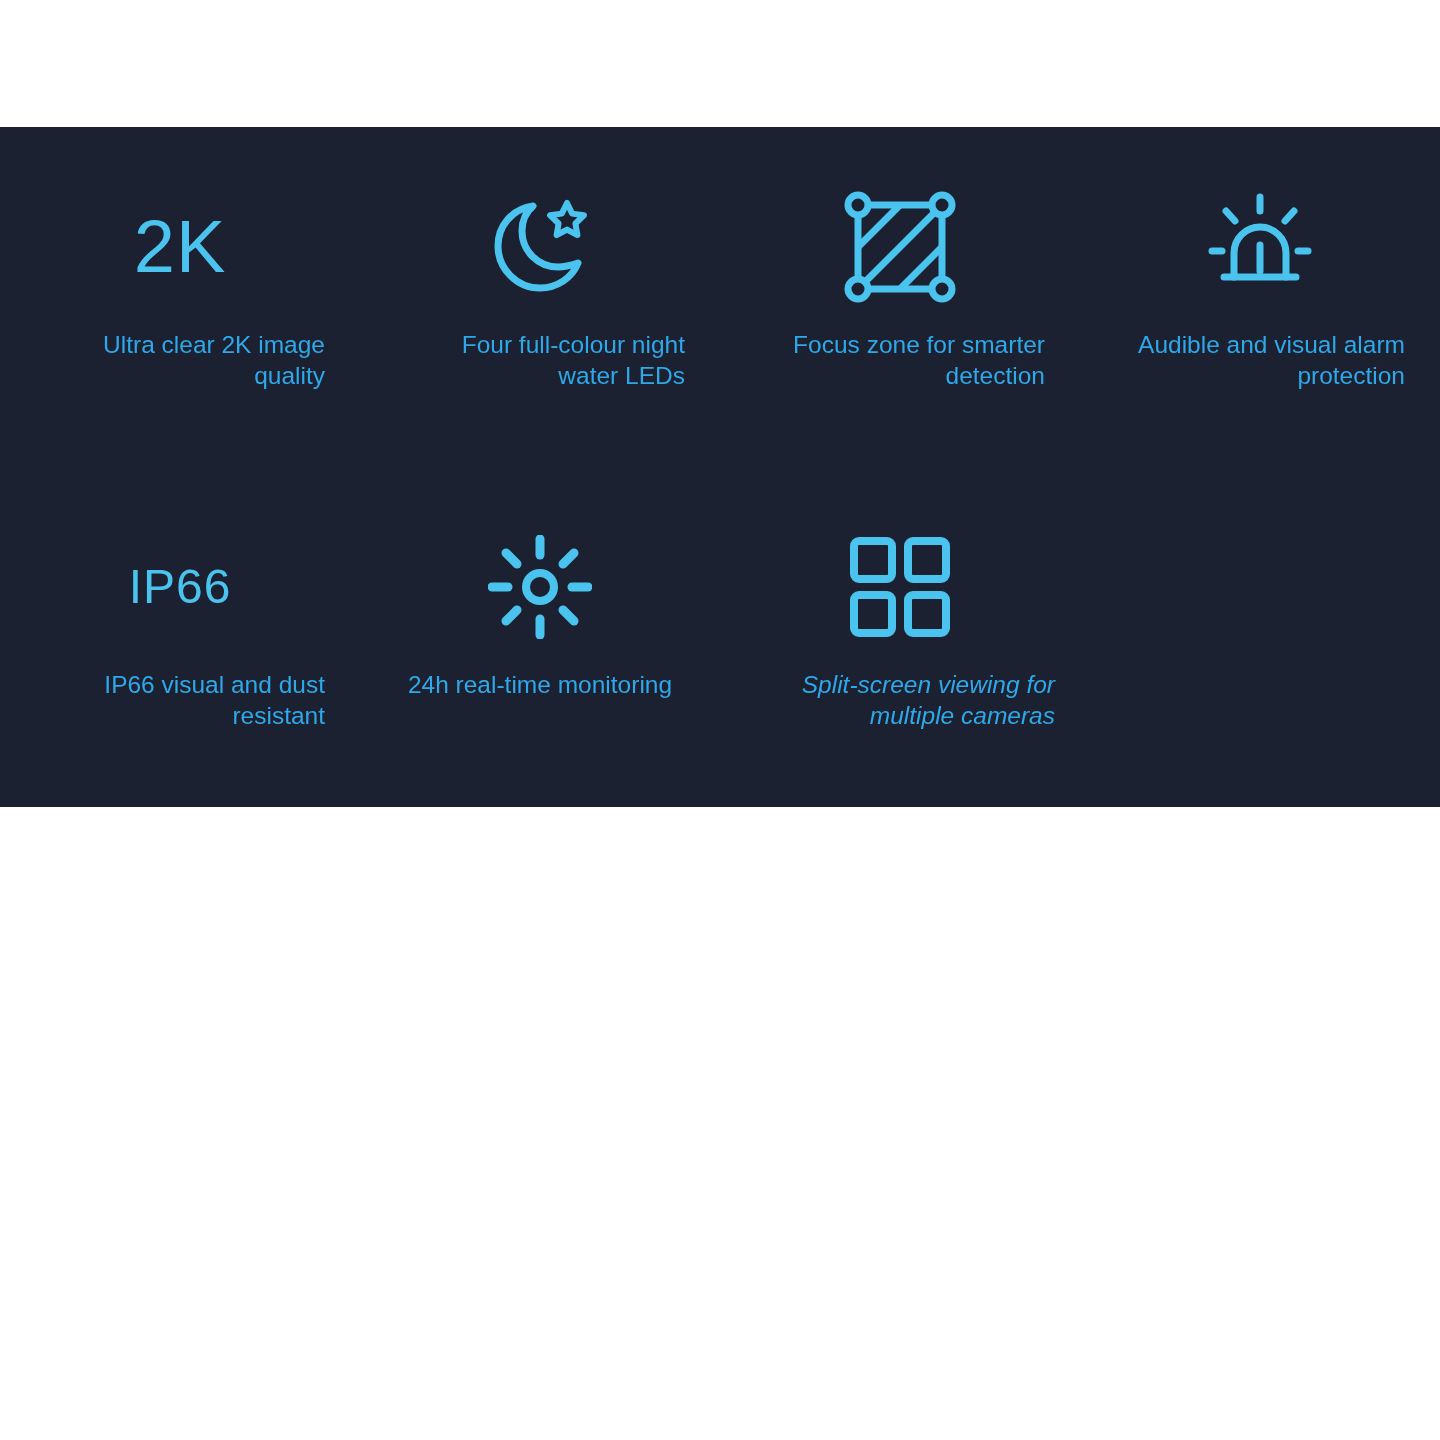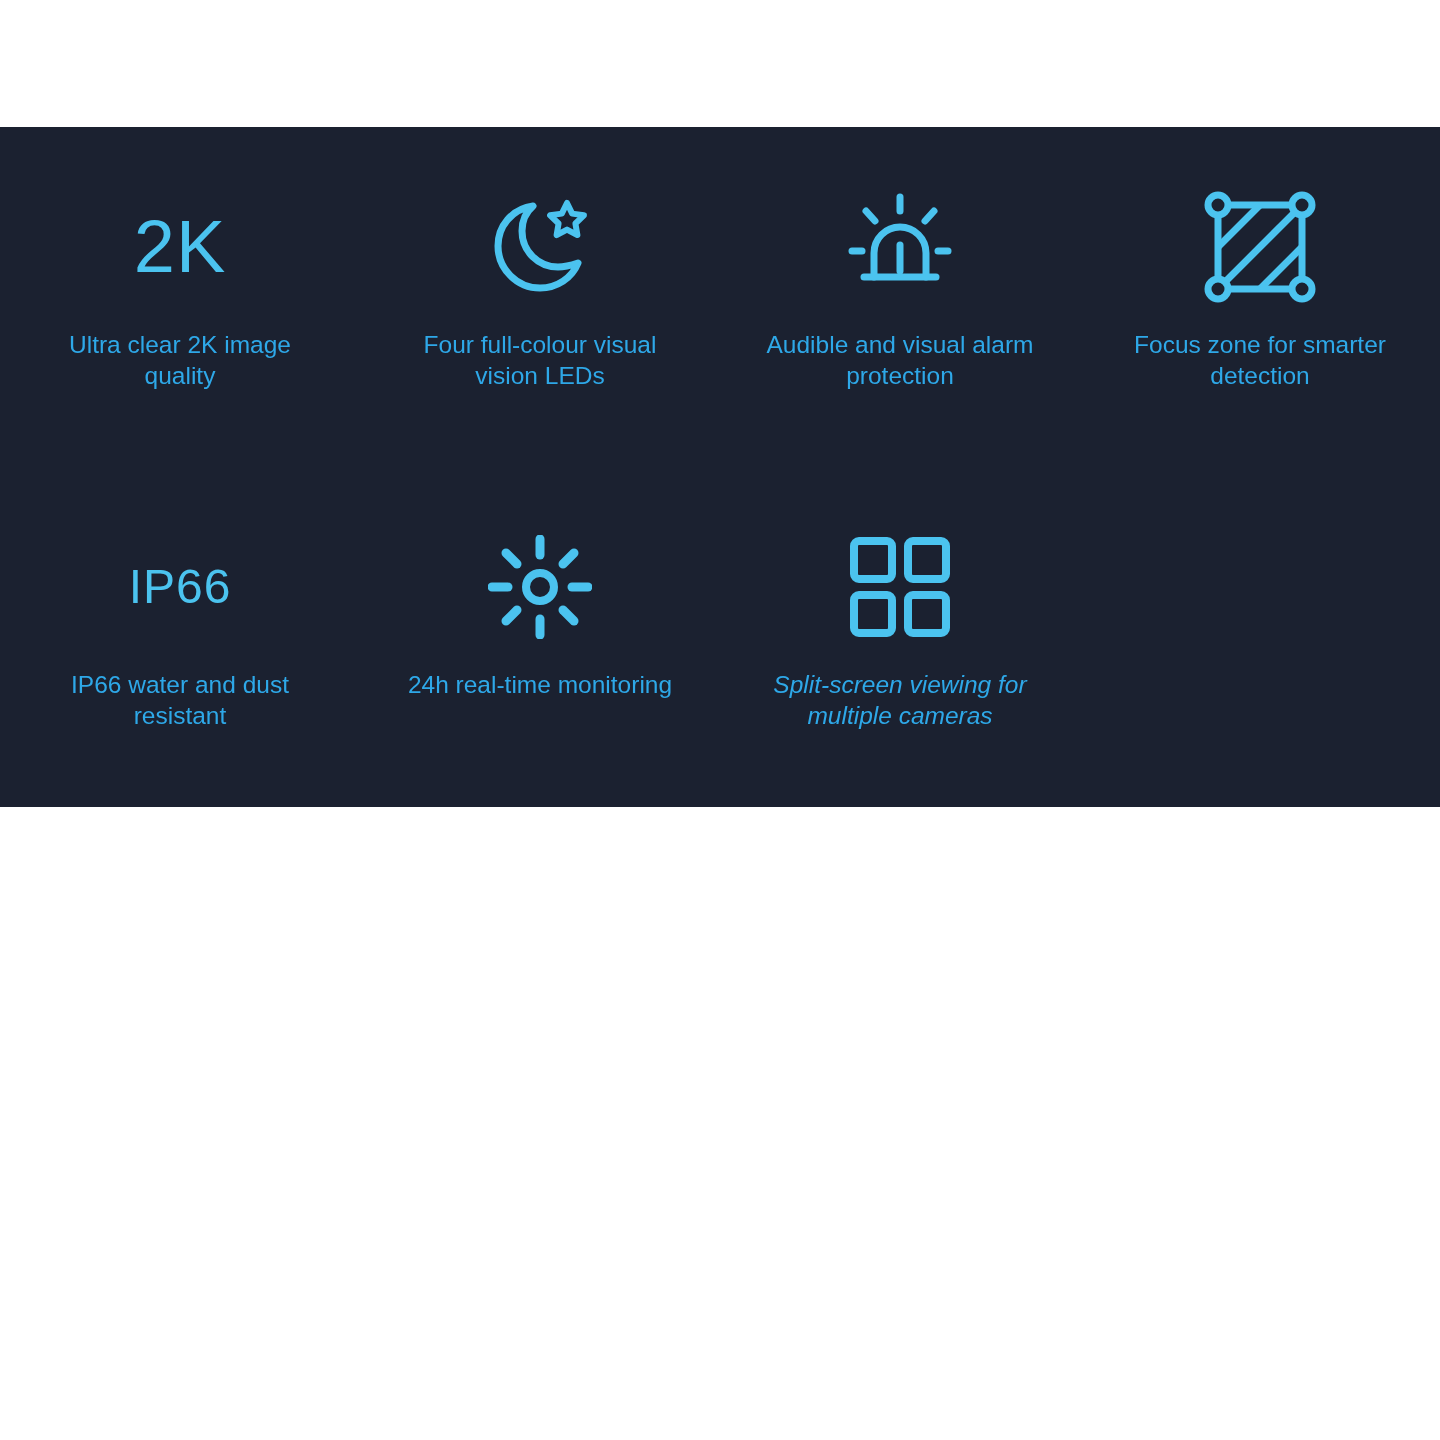--- a/index.html
+++ b/index.html
@@ -55,21 +55,21 @@
     font-family: "Liberation Sans", sans-serif;
   }
   .icon-text.small {
     font-size: 48px;
   }
   .caption {
     margin-top: 22px;
     color: #2ea8e8;
     font-size: 24.5px;
     line-height: 1.28;
-    text-align: center;
+    text-align: right;
     max-width: 290px;
     font-family: "Liberation Sans", sans-serif;
   }
   .caption.wide { max-width: 310px; font-style: italic; }
   svg { display: block; }
 </style>
 </head>
 <body>
 
 <div id="feature-banner">
@@ -82,58 +82,58 @@
       <div class="caption">Ultra clear 2K image quality</div>
     </div>
 
     <div class="cell">
       <div class="icon-wrap">
         <svg width="108" height="104" viewBox="0 0 108 104" fill="none">
           <path d="M72 72c-20 0-36-16-36-36 0-10 4-19 11-25C26 14 12 31 12 51c0 23 19 42 42 42 17 0 32-10 38-25-6 2-13 4-20 4z" stroke="#4bc3ef" stroke-width="7" stroke-linejoin="round" fill="none"></path>
           <path d="M81 8l5.2 10.6 11.7 1.7-8.5 8.2 2 11.6L81 34.6 70.6 40.1l2-11.6-8.5-8.2 11.7-1.7z" stroke="#4bc3ef" stroke-width="6" stroke-linejoin="round" fill="none"></path>
         </svg>
       </div>
-      <div class="caption">Four full-colour visual vision LEDs</div>
+      <div class="caption">Four full-colour night water LEDs</div>
+    </div>
+
+    <div class="cell">
+      <div class="icon-wrap">
+        <svg width="112" height="112" viewBox="0 0 112 112" fill="none">
+          <rect x="14" y="14" width="84" height="84" stroke="#4bc3ef" stroke-width="7" fill="none"></rect>
+          <path d="M14 56 L56 14 M14 98 L98 14 M56 98 L98 56" stroke="#4bc3ef" stroke-width="7"></path>
+          <circle cx="14" cy="14" r="10" fill="#1b2130" stroke="#4bc3ef" stroke-width="7"></circle>
+          <circle cx="98" cy="14" r="10" fill="#1b2130" stroke="#4bc3ef" stroke-width="7"></circle>
+          <circle cx="14" cy="98" r="10" fill="#1b2130" stroke="#4bc3ef" stroke-width="7"></circle>
+          <circle cx="98" cy="98" r="10" fill="#1b2130" stroke="#4bc3ef" stroke-width="7"></circle>
+        </svg>
+      </div>
+      <div class="caption">Focus zone for smarter detection</div>
     </div>
 
     <div class="cell">
       <div class="icon-wrap">
         <svg width="112" height="112" viewBox="0 0 112 112" fill="none">
           <path d="M30 86V62c0-14.4 11.6-26 26-26s26 11.6 26 26v24" stroke="#4bc3ef" stroke-width="7" stroke-linecap="round" fill="none"></path>
           <path d="M20 86h72" stroke="#4bc3ef" stroke-width="7" stroke-linecap="round"></path>
           <path d="M56 54v26" stroke="#4bc3ef" stroke-width="7" stroke-linecap="round"></path>
           <path d="M56 6v14" stroke="#4bc3ef" stroke-width="7" stroke-linecap="round"></path>
           <path d="M22 20l9 10" stroke="#4bc3ef" stroke-width="7" stroke-linecap="round"></path>
           <path d="M90 20l-9 10" stroke="#4bc3ef" stroke-width="7" stroke-linecap="round"></path>
           <path d="M8 60h10" stroke="#4bc3ef" stroke-width="7" stroke-linecap="round"></path>
           <path d="M94 60h10" stroke="#4bc3ef" stroke-width="7" stroke-linecap="round"></path>
         </svg>
       </div>
       <div class="caption">Audible and visual alarm protection</div>
     </div>
 
     <div class="cell">
       <div class="icon-wrap">
-        <svg width="112" height="112" viewBox="0 0 112 112" fill="none">
-          <rect x="14" y="14" width="84" height="84" stroke="#4bc3ef" stroke-width="7" fill="none"></rect>
-          <path d="M14 56 L56 14 M14 98 L98 14 M56 98 L98 56" stroke="#4bc3ef" stroke-width="7"></path>
-          <circle cx="14" cy="14" r="10" fill="#1b2130" stroke="#4bc3ef" stroke-width="7"></circle>
-          <circle cx="98" cy="14" r="10" fill="#1b2130" stroke="#4bc3ef" stroke-width="7"></circle>
-          <circle cx="14" cy="98" r="10" fill="#1b2130" stroke="#4bc3ef" stroke-width="7"></circle>
-          <circle cx="98" cy="98" r="10" fill="#1b2130" stroke="#4bc3ef" stroke-width="7"></circle>
-        </svg>
-      </div>
-      <div class="caption">Focus zone for smarter detection</div>
-    </div>
-
-    <div class="cell">
-      <div class="icon-wrap">
         <span class="icon-text small">IP66</span>
       </div>
-      <div class="caption">IP66 water and dust resistant</div>
+      <div class="caption">IP66 visual and dust resistant</div>
     </div>
 
     <div class="cell">
       <div class="icon-wrap">
         <svg width="104" height="104" viewBox="0 0 104 104" fill="none">
           <circle cx="52" cy="52" r="14" stroke="#4bc3ef" stroke-width="8" fill="none"></circle>
           <path d="M52 4v16" stroke="#4bc3ef" stroke-width="9" stroke-linecap="round"></path>
           <path d="M52 84v16" stroke="#4bc3ef" stroke-width="9" stroke-linecap="round"></path>
           <path d="M4 52h16" stroke="#4bc3ef" stroke-width="9" stroke-linecap="round"></path>
           <path d="M84 52h16" stroke="#4bc3ef" stroke-width="9" stroke-linecap="round"></path>

